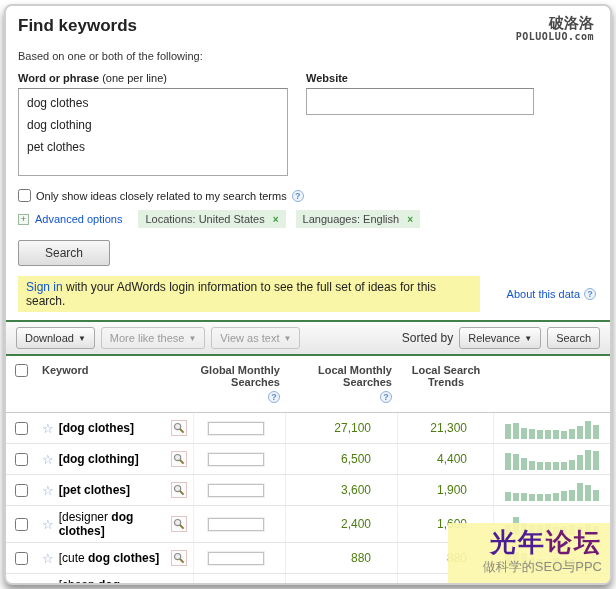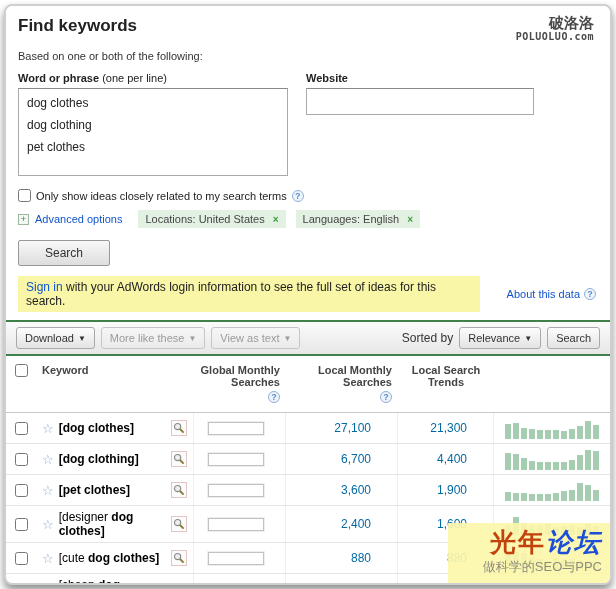--- a/index.html
+++ b/index.html
@@ -10,22 +10,22 @@
     box-shadow:0 5px 9px rgba(0,0,0,.45);
     overflow:hidden; padding:10px 12px 0 12px;
   }
   
   .wm-top{ position:absolute; top:8px; right:16px; text-align:right; color:#4a4a4a; line-height:1.15; z-index:5;}
   .wm-top .l1{ font-size:15px; font-weight:bold; }
   .wm-top .l2{ font-size:10px; font-weight:bold; font-family:"DejaVu Sans Mono", monospace; letter-spacing:0.5px;}
   .wm-bottom{ position:absolute; right:0; bottom:0; width:162px; height:60px;
     background:rgba(252,246,170,.92); z-index:6; padding:4px 8px 4px 6px; text-align:right;}
   .wm-bottom .big{ font-size:26px; font-weight:bold; line-height:30px; letter-spacing:2px;}
-  .wm-bottom .red{ color:#c2410c; }
-  .wm-bottom .gray{ color:#1d4ed8;font-style:italic; }
+  .wm-bottom .red{ color:#4c1d95; }
+  .wm-bottom .gray{ color:#701a75; }
   .wm-bottom .sub{ font-size:13px; color:#8d8d7e; margin-top:1px; white-space:nowrap;}
   
   .title{ font-size:17px; font-weight:bold; color:#222; }
   .subtitle{ font-size:11px; color:#333; margin-top:14px; }
   
   .form-row{ display:flex; margin-top:10px; }
   .col-word{ width:278px; }
   .col-site{ margin-left:10px; width:230px; }
   .field-label{ font-size:11px; color:#222; margin-bottom:4px; }
   .field-label b{ font-weight:bold; }
@@ -79,21 +79,21 @@
   .grid-head > div{ padding:8px 6px 9px 6px; align-self:start;}
   .h-global,.h-local{ text-align:right; }
   .h-comp{ text-align:left; padding-left:14px !important;}
   .h-trend{ text-align:center; }
   .h-inline{ display:inline-flex; align-items:center; gap:3px; justify-content:flex-end; flex-wrap:wrap;}
   .data-row{ border-bottom:1px solid #e4e4e4; font-size:12px; }
   .data-row > div{ padding:4px 6px; min-height:27px; display:flex; align-items:center;}
   .c-check{ justify-content:center; }
   .c-kw{ gap:5px; border-right:1px solid #efefef; align-self:stretch;}
   .c-comp{ border-right:1px solid #efefef; align-self:stretch; padding-left:14px !important;}
-  .c-global,.c-local{ justify-content:flex-end; color:#0369a1; border-right:1px solid #efefef; align-self:stretch; padding-right:26px !important;}
+  .c-global,.c-local{ justify-content:flex-end; color:#4d7c0f; border-right:1px solid #efefef; align-self:stretch; padding-right:26px !important;}
   .c-trend{ justify-content:center; }
   .star{ color:#93a9cc; font-size:13px; line-height:1; cursor:pointer; flex:0 0 auto;}
   .kw-text{ color:#000000; line-height:14px; cursor:pointer;}
   .kw-text b{ font-weight:bold; }
   .mag{ margin-left:auto; width:16px; height:16px; border:1px solid #e2c6c6; background:#fdfcfc;
     display:flex; align-items:center; justify-content:center; cursor:pointer; flex:0 0 auto;}
   .comp-bar{ width:56px; height:13px; border:1px solid #c2c2c2; background:#fff; box-shadow:0 0 0 1px #eee;}
   .comp-fill{ height:100%; background:#a6ccb2; }
   .trend{ display:flex; align-items:flex-end; gap:2px; height:22px; }
   .trend span{ width:6px; background:#a6ccb2; display:block; }
@@ -229,21 +229,21 @@
             <span class="mag">
               <svg width="12" height="12" viewBox="0 0 12 12">
                 <circle cx="4.6" cy="4.6" r="3.1" fill="#eee" stroke="#8a8a8a" stroke-width="1.2"></circle>
                 <line x1="7" y1="7" x2="10.6" y2="10.6" stroke="#8a7c3a" stroke-width="2"></line>
               </svg>
             </span>
           </div>
           <div class="c-comp">
             <span class="comp-bar"><span class="comp-fill" style="width:90%"></span></span>
           </div>
-          <div class="c-global">6,700</div>
+          <div class="c-global">6,500</div>
           <div class="c-local">4,400</div>
           <div class="c-trend">
             <span class="trend">
               <span style="height:17px"></span>
               <span style="height:16px"></span>
               <span style="height:12px"></span>
               <span style="height:9px"></span>
               <span style="height:8px"></span>
               <span style="height:8px"></span>
               <span style="height:8px"></span>

